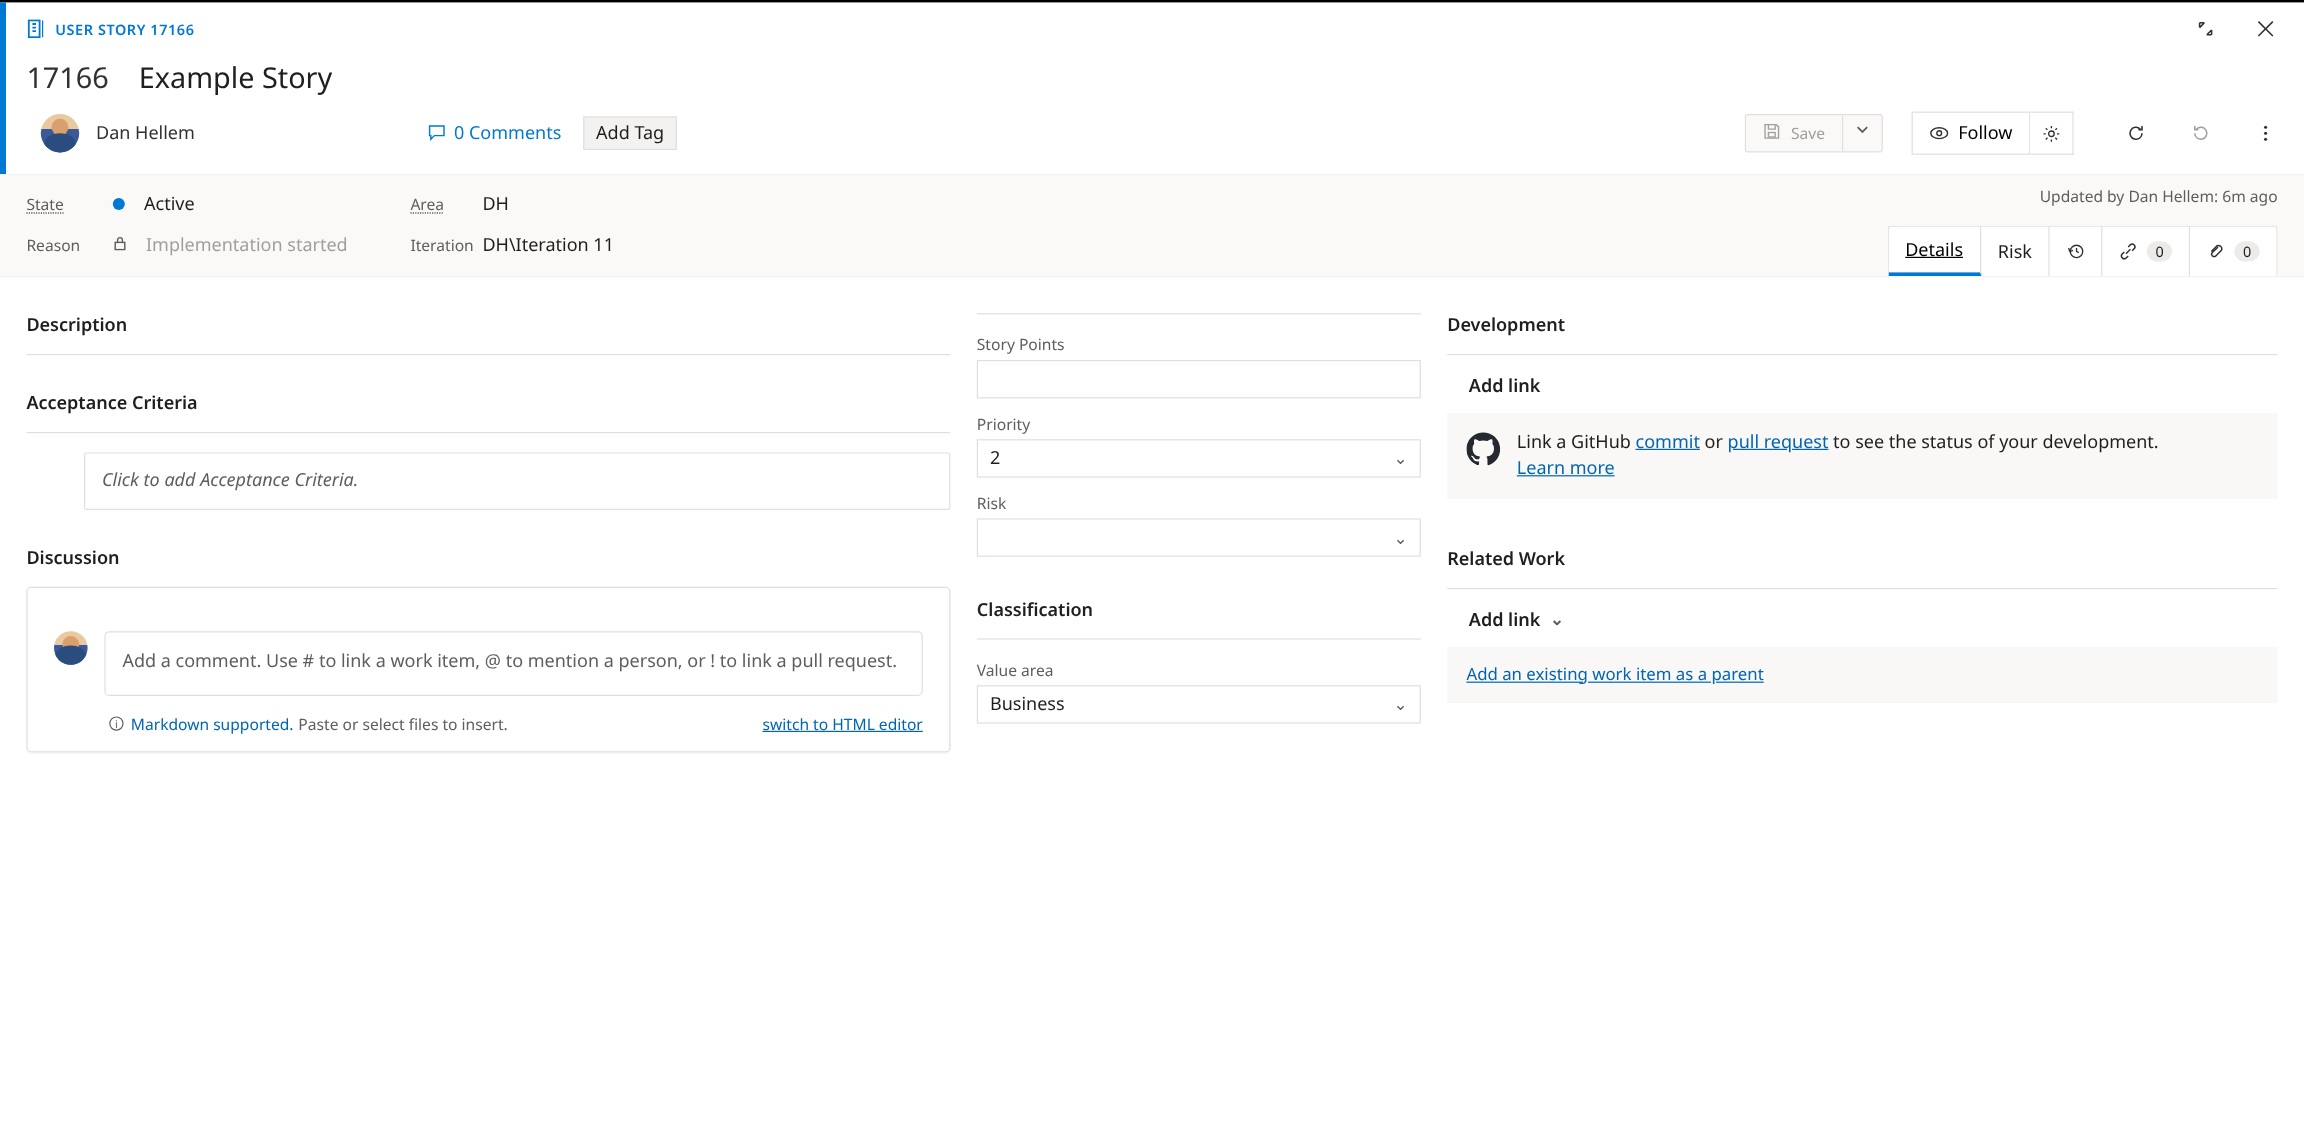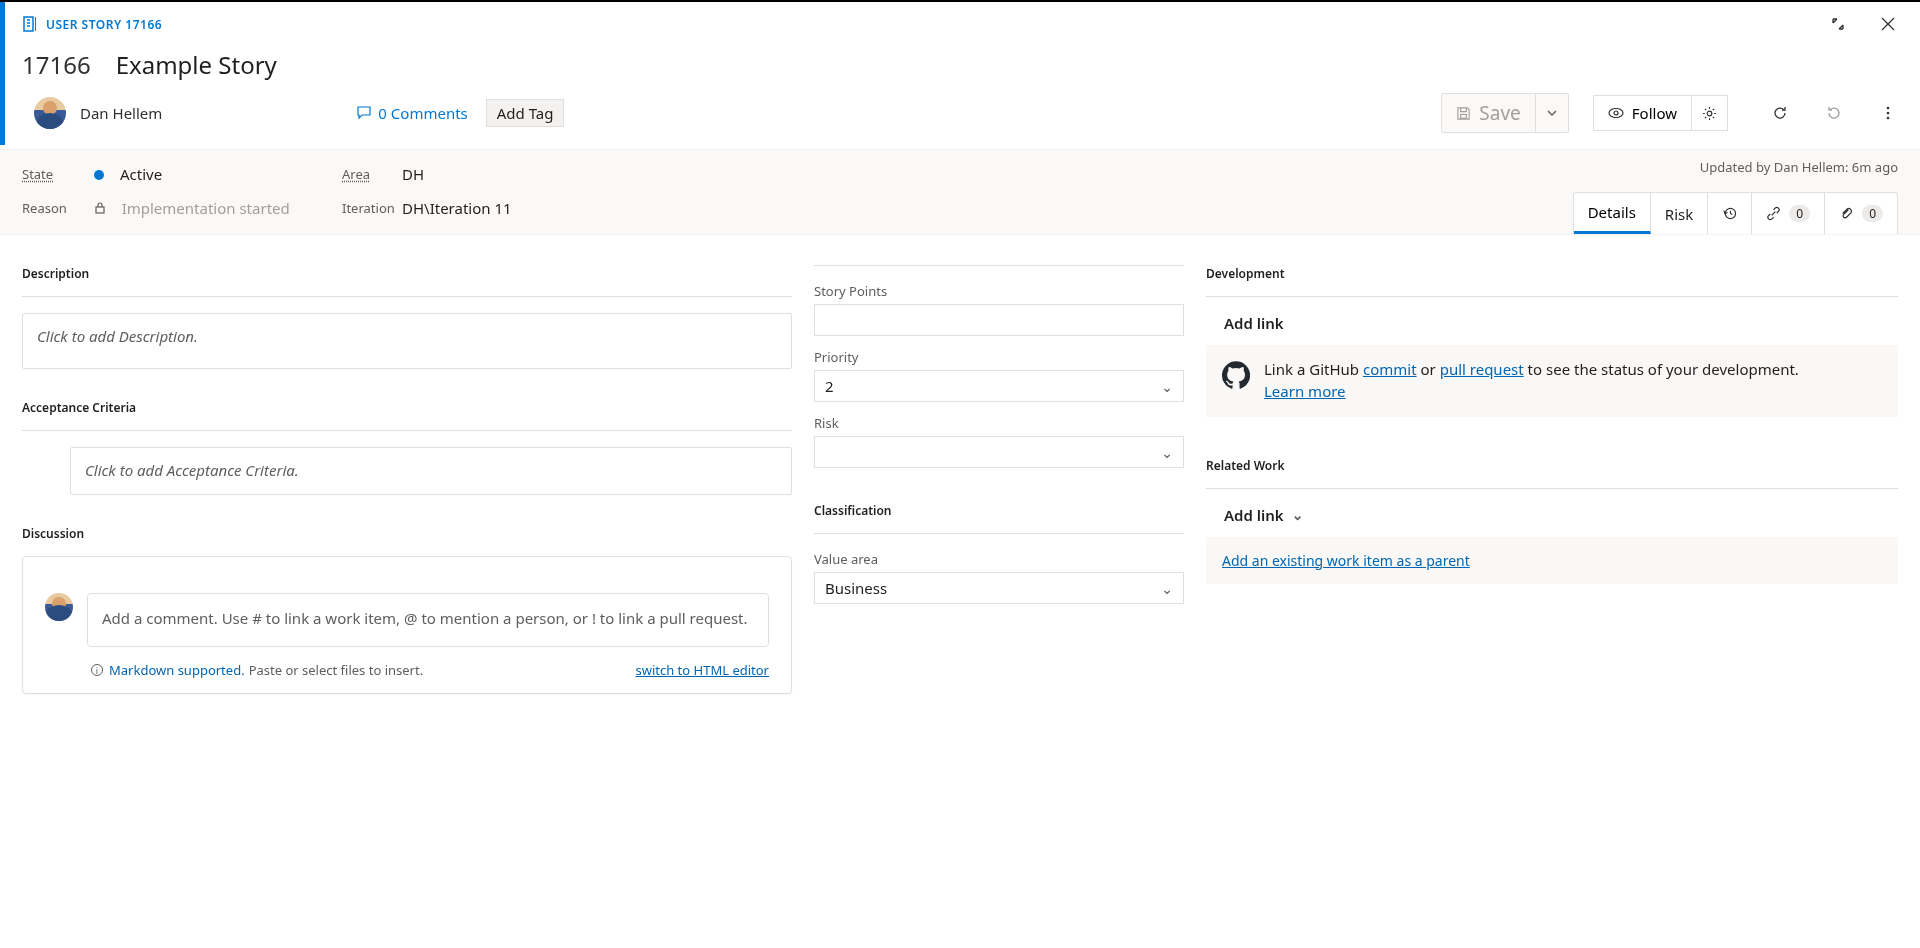--- a/index.html
+++ b/index.html
@@ -22,48 +22,48 @@
   
   .meta-row { display: flex; align-items: center; padding: 2px 16px 16px 34px; gap: 14px; }
   .avatar { width: 32px; height: 32px; border-radius: 50%; background: linear-gradient(#e8c9a0 40%, #3b5998 40%); display: flex; align-items: center; justify-content: center; color: #fff; font-size: 16px; overflow:hidden; position:relative;}
   .avatar::before{content:""; position:absolute; top:4px; left:50%; transform:translateX(-50%); width:14px;height:14px;border-radius:50%; background:#d9a06b;}
   .avatar::after{content:""; position:absolute; bottom:-2px; left:50%; transform:translateX(-50%); width:26px;height:18px;border-radius:50% 50% 0 0; background:#2b4c7e;}
   .assignee-name { font-size: 15px; color: #323130; margin-right: 180px;}
   .comments-link { color: #0078d4; display: flex; align-items: center; gap: 6px; cursor: pointer; font-size:15px; margin-right: 4px;}
   .add-tag { background: #f3f2f1; border: 1px solid #e1dfdd; padding: 3px 10px; font-size: 15px; cursor: pointer; }
   .spacer { flex: 1; }
   .btn-group { display: flex; border: 1px solid #e1dfdd; background: #faf9f8; border-radius: 2px; overflow: hidden; }
-  .btn-seg { display: flex; align-items: center; gap: 8px; padding: 6px 14px; font-size: 19px; cursor: pointer; color:#605e5c; border: none; background: transparent; }
+  .btn-seg { display: flex; align-items: flex-start; gap: 8px; padding: 6px 14px; font-size: 13px; cursor: pointer; color:#605e5c; border: none; background: transparent; }
   .btn-seg.main { border-right: 1px solid #e1dfdd; color:#a19f9d; }
   .btn-seg.dd { padding: 6px 10px; }
   .btn-follow { display: flex; align-items: center; gap: 8px; padding: 7px 14px; background: #fff; border: 1px solid #e1dfdd; cursor: pointer; font-size:15px; margin-left:10px;}
   .btn-cfg { padding: 7px 10px; border: 1px solid #e1dfdd; border-left:none; background: #fff; cursor: pointer; }
   .top-icons { display:flex; gap: 22px; margin-left: 22px; align-items:center;}
 
   
   .state-bar { background: #faf9f8; border-top: 1px solid #f3f2f1; border-bottom: 1px solid #f3f2f1; padding: 14px 22px 0 22px; position: relative; min-height: 86px;}
   .state-grid { display: grid; grid-template-columns: 60px 260px 60px 300px; row-gap: 14px; align-items: center; padding-bottom:14px;}
   .state-label { font-size: 13px; color: #605e5c; text-decoration: underline dotted; text-underline-offset: 2px;}
   .state-label.plain{ text-decoration: none; }
   .state-dot { width: 10px; height: 10px; border-radius: 50%; background: #0078d4; display: inline-block; margin-right: 16px; margin-left:12px;}
   .state-val { font-size: 15px; }
   .reason-lock { display:inline-block; width:14px; margin-left:12px; margin-right:10px; color:#605e5c;}
   .reason-val { color: #a19f9d; font-size:15px;}
   .updated { position: absolute; top: 8px; right: 22px; font-size: 13px; color: #605e5c; }
 
   
   .tabs { position: absolute; bottom: 0; right: 22px; display: flex; align-items: stretch; border: 1px solid #e1dfdd; border-bottom: none; background:#fff; border-radius: 3px 3px 0 0;}
   .tab { padding: 9px 14px; border-right: 1px solid #e1dfdd; font-size: 15px; cursor: pointer; display:flex; align-items:center; gap:8px;}
-  .tab.active { border-bottom: 3px solid #0078d4; color:#000; }
+  .tab.active { border-bottom: 3px solid #0078d4; color:#000;text-decoration:underline; }
   .tab:last-child{ border-right:none;}
   .badge { background: #edebe9; border-radius: 9px; padding: 0 7px; font-size: 12px; min-width:18px; text-align:center;}
 
   
   .content { display: grid; grid-template-columns: 770px 370px 1fr; gap: 22px; padding: 30px 22px; }
-  h3 { font-size: 12px; font-weight: 600; margin: 0 0 14px 0; }
+  h3 { font-size: 15px; font-weight: 600; margin: 0 0 14px 0; }
   .section-divider { border-bottom: 1px solid #e1dfdd; margin-bottom: 16px; }
   .placeholder-box { border: 1px solid #e1dfdd; padding: 12px 14px; font-style: italic; color: #605e5c; font-size:15px; min-height: 56px; border-radius:2px; cursor:text;}
   .section + .section { margin-top: 30px; }
 
   .field-label { font-size: 13px; color: #605e5c; margin-bottom: 4px; margin-top: 4px; display:block;}
   .field-input, .field-select { width: 100%; border: 1px solid #e1dfdd; padding: 6px 10px; font-size: 15px; height: 32px; background:#fff;}
   .field-select { display:flex; align-items:center; justify-content:space-between; cursor:pointer;}
   .chev { font-size: 14px; color:#605e5c;}
   .planning-fields > div { margin-bottom: 12px; }
 
@@ -238,21 +238,20 @@
       </div>
     </div>
   </div>
 
   <div class="content">
 
     <div>
       <div class="section">
         <h3>Description</h3>
         <div class="section-divider"></div>
-        <div class="placeholder-box">Click to add Description.</div>
       </div>
       <div class="section">
         <h3>Acceptance Criteria</h3>
         <div class="section-divider"></div>
         <div class="placeholder-box" style="min-height:48px;margin-left:48px;">Click to add Acceptance Criteria.</div>
       </div>
       <div class="section">
         <h3>Discussion</h3>
         <div class="discussion-box">
           <div class="comment-row">

